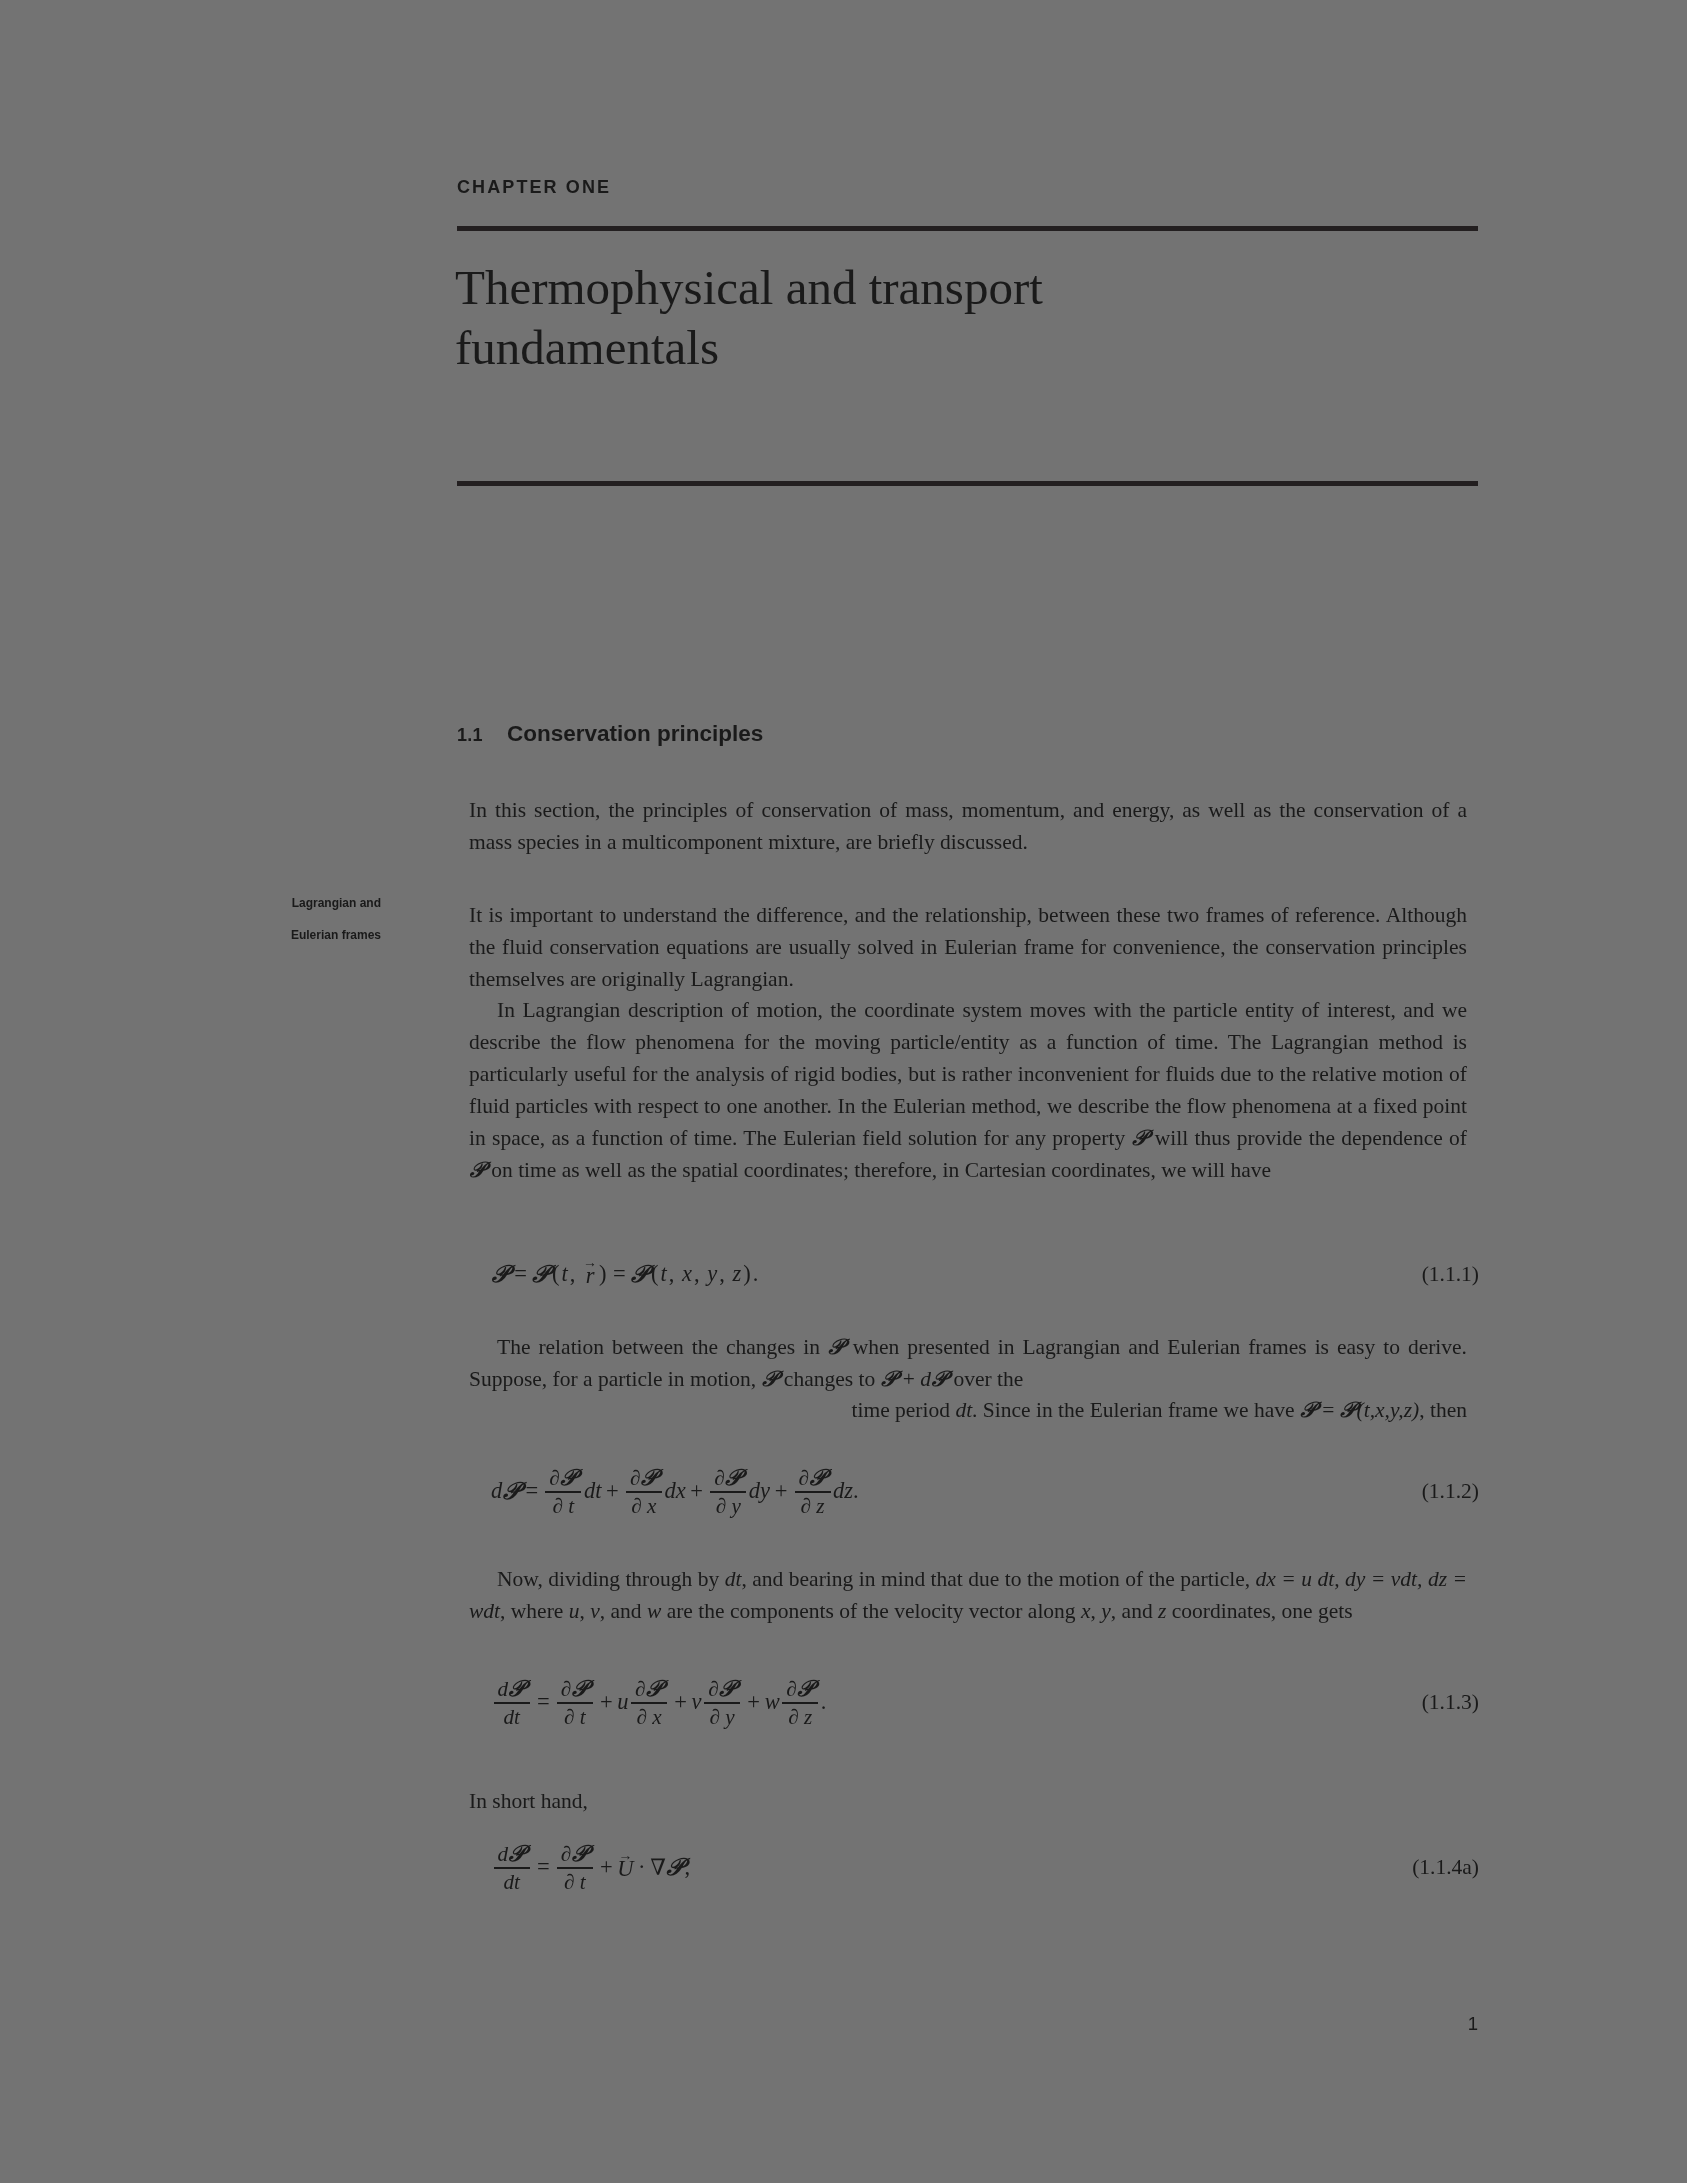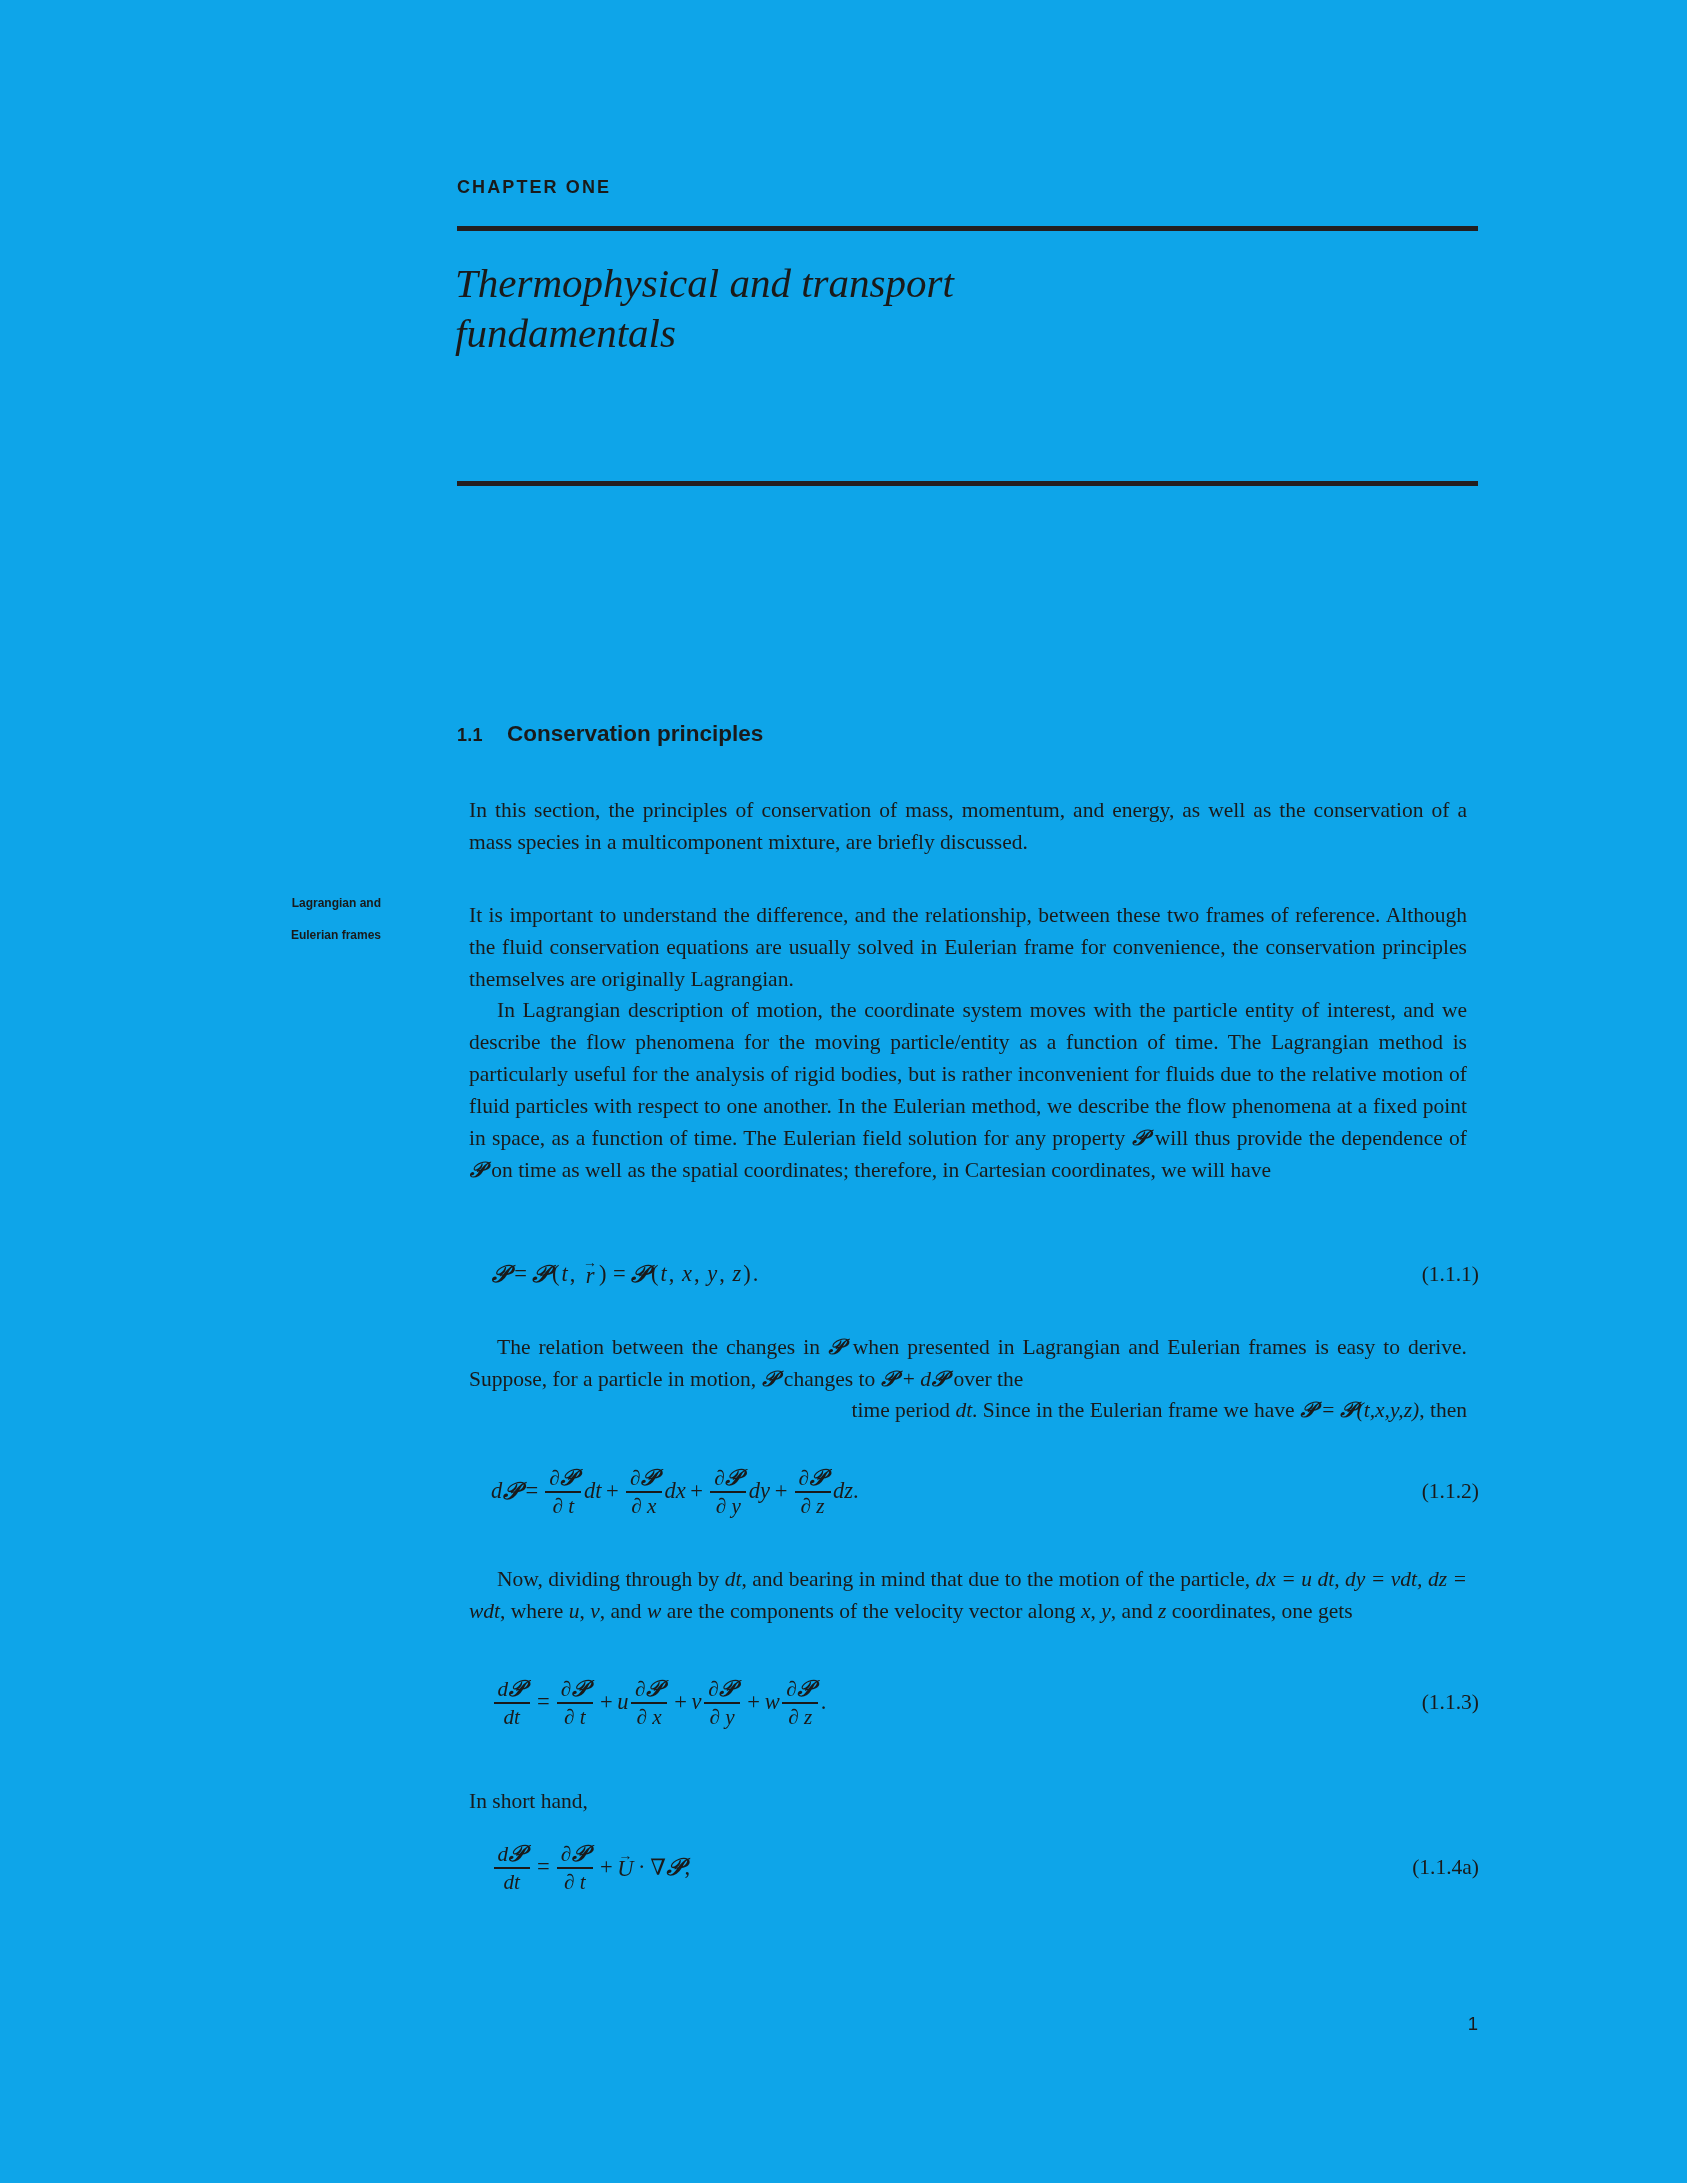--- a/index.html
+++ b/index.html
@@ -4,21 +4,21 @@
 <style>
   html, body {
     margin: 0;
     padding: 0;
     background: #ffffff;
   }
   .page {
     position: relative;
     width: 1687px;
     height: 2183px;
-    background: #0ea5e9;
+    background: #737373;
     font-family: "Liberation Serif", "DejaVu Serif", serif;
     color: #1a1a1a;
     overflow: hidden;
   }
 
   
   .chapter-label {
     position: absolute;
     left: 457px;
     top: 177px;
@@ -41,24 +41,23 @@
   .rule-bottom { top: 481px; }
 
   
   .chapter-title {
     position: absolute;
     left: 455px;
     top: 258px;
     width: 926px;
     font-family: "Liberation Serif", "DejaVu Serif", serif;
     font-weight: 400;
-    font-size: 41px;
+    font-size: 49px;
     line-height: 1.22;
     color: #1a1a1a;
-    font-style: italic;
   }
   .chapter-title .tline { display: block; white-space: pre; }
 
   
   .section-head {
     position: absolute;
     left: 457px;
     top: 721px;
     font-family: "Liberation Sans", "DejaVu Sans", sans-serif;
     font-weight: 700;

